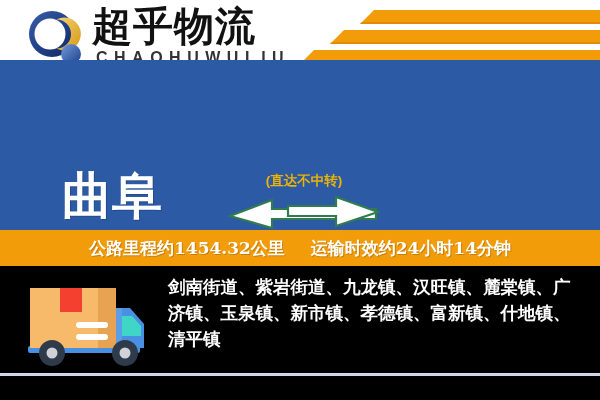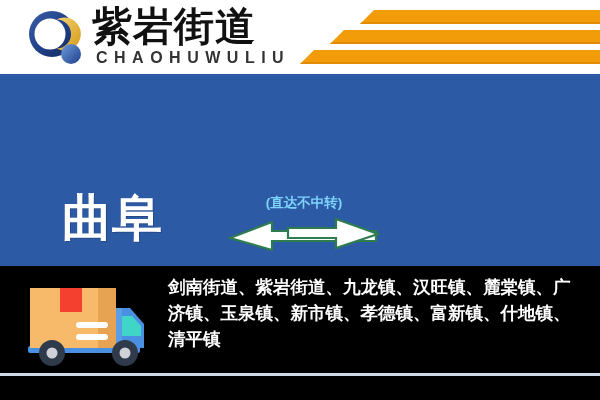--- a/index.html
+++ b/index.html
@@ -65,21 +65,21 @@
     border-bottom: 2px solid #e08c06;
     box-sizing: border-box;
   }
   .stripe.s1 { top: 2px;  width: 240px; clip-path: polygon(14px 0, 100% 0, 100% 100%, 0 100%); }
   .stripe.s2 { top: 22px; width: 270px; clip-path: polygon(14px 0, 100% 0, 100% 100%, 0 100%); }
   .stripe.s3 { top: 42px; width: 300px; clip-path: polygon(14px 0, 100% 0, 100% 100%, 0 100%); }
 
   
   .route-band {
     position: absolute;
-    left: 0; top: 82px;
+    left: 0; top: 60px;
     width: 600px; height: 119px;
     background: #2d5aa4;
   }
   .city {
     position: absolute;
     top: 108px;
     font-family: "DejaVu Serif", "Liberation Serif", serif;
     font-weight: bold;
     font-size: 50px;
     color: #ffffff;
@@ -93,21 +93,21 @@
   .arrow-group {
     position: absolute;
     left: 228px; top: 108px;
     width: 152px; height: 112px;
     text-align: center;
   }
   .arrow-note {
     font-family: Liberation Sans, sans-serif;
     font-size: 13.5px;
     font-weight: bold;
-    color: #7dd3fc;
+    color: #eab308;
     white-space: nowrap;
     line-height: 18px;
   }
   .arrow-note.top    { margin-top: 4px; }
   .arrow-note.bottom { margin-top: 6px; letter-spacing: 0.5px; }
   .arrow-svg { display: block; margin: 4px auto 0; }
 
   
   .distance-bar {
     position: absolute;
@@ -182,21 +182,21 @@
             <stop offset="100%" stop-color="#1d3f8a"></stop>
           </linearGradient>
         </defs>
         <circle cx="26" cy="25" r="23" fill="url(#lgBlue)"></circle>
         <circle cx="24" cy="25" r="15.5" fill="#ffffff"></circle>
         <path d="M30.5 10.5 A16.5 16.5 0 1 1 30.5 39.5 A13 13 0 0 0 30.5 10.5 Z" fill="url(#lgGold)"></path>
         <circle cx="45" cy="45" r="10" fill="url(#lgDot)"></circle>
       </svg>
     </div>
 
-    <div class="brand-cn">紫岩街道</div>
+    <div class="brand-cn">超乎物流</div>
     <div class="brand-en">CHAOHUWULIU</div>
 
     <div class="stripes">
       <div class="stripe s1"></div>
       <div class="stripe s2"></div>
       <div class="stripe s3"></div>
     </div>
   </div>
 
   <div class="route-band">
@@ -211,20 +211,27 @@
           <path d="M2 22 L44 6 L44 15 L148 15 L148 25 L44 25 L44 34 Z" fill="#ffffff" stroke="#2f7d4f" stroke-width="2.2" stroke-linejoin="miter"></path>
           <path d="M150 18 L108 3 L108 12 L60 12 L60 22 L108 22 L108 32 Z" fill="#ffffff" stroke="#2f7d4f" stroke-width="2.2" stroke-linejoin="miter" transform="translate(0,0)"></path>
         </svg>
       </span>
 
       <div class="arrow-note bottom">【往返运输】</div>
     </div>
 
   </div>
 
+  <div class="distance-bar">
+    <div class="distance-text">
+      <span>公路里程约1454.32公里</span>
+      <span class="distance-gap"></span>
+      <span>运输时效约24小时14分钟</span>
+    </div>
+  </div>
 
   <div class="coverage">
 
     <div class="truck">
       <svg width="130" height="92" viewBox="0 0 130 92" aria-hidden="true">
 
         <rect x="6" y="68" width="112" height="7" rx="2" fill="#4a90e2"></rect>
 
         <path d="M92 30 H108 L122 46 V70 H92 Z" fill="#4a90e2"></path>
         <path d="M92 30 H100 V70 H92 Z" fill="#5b9ee8"></path>

